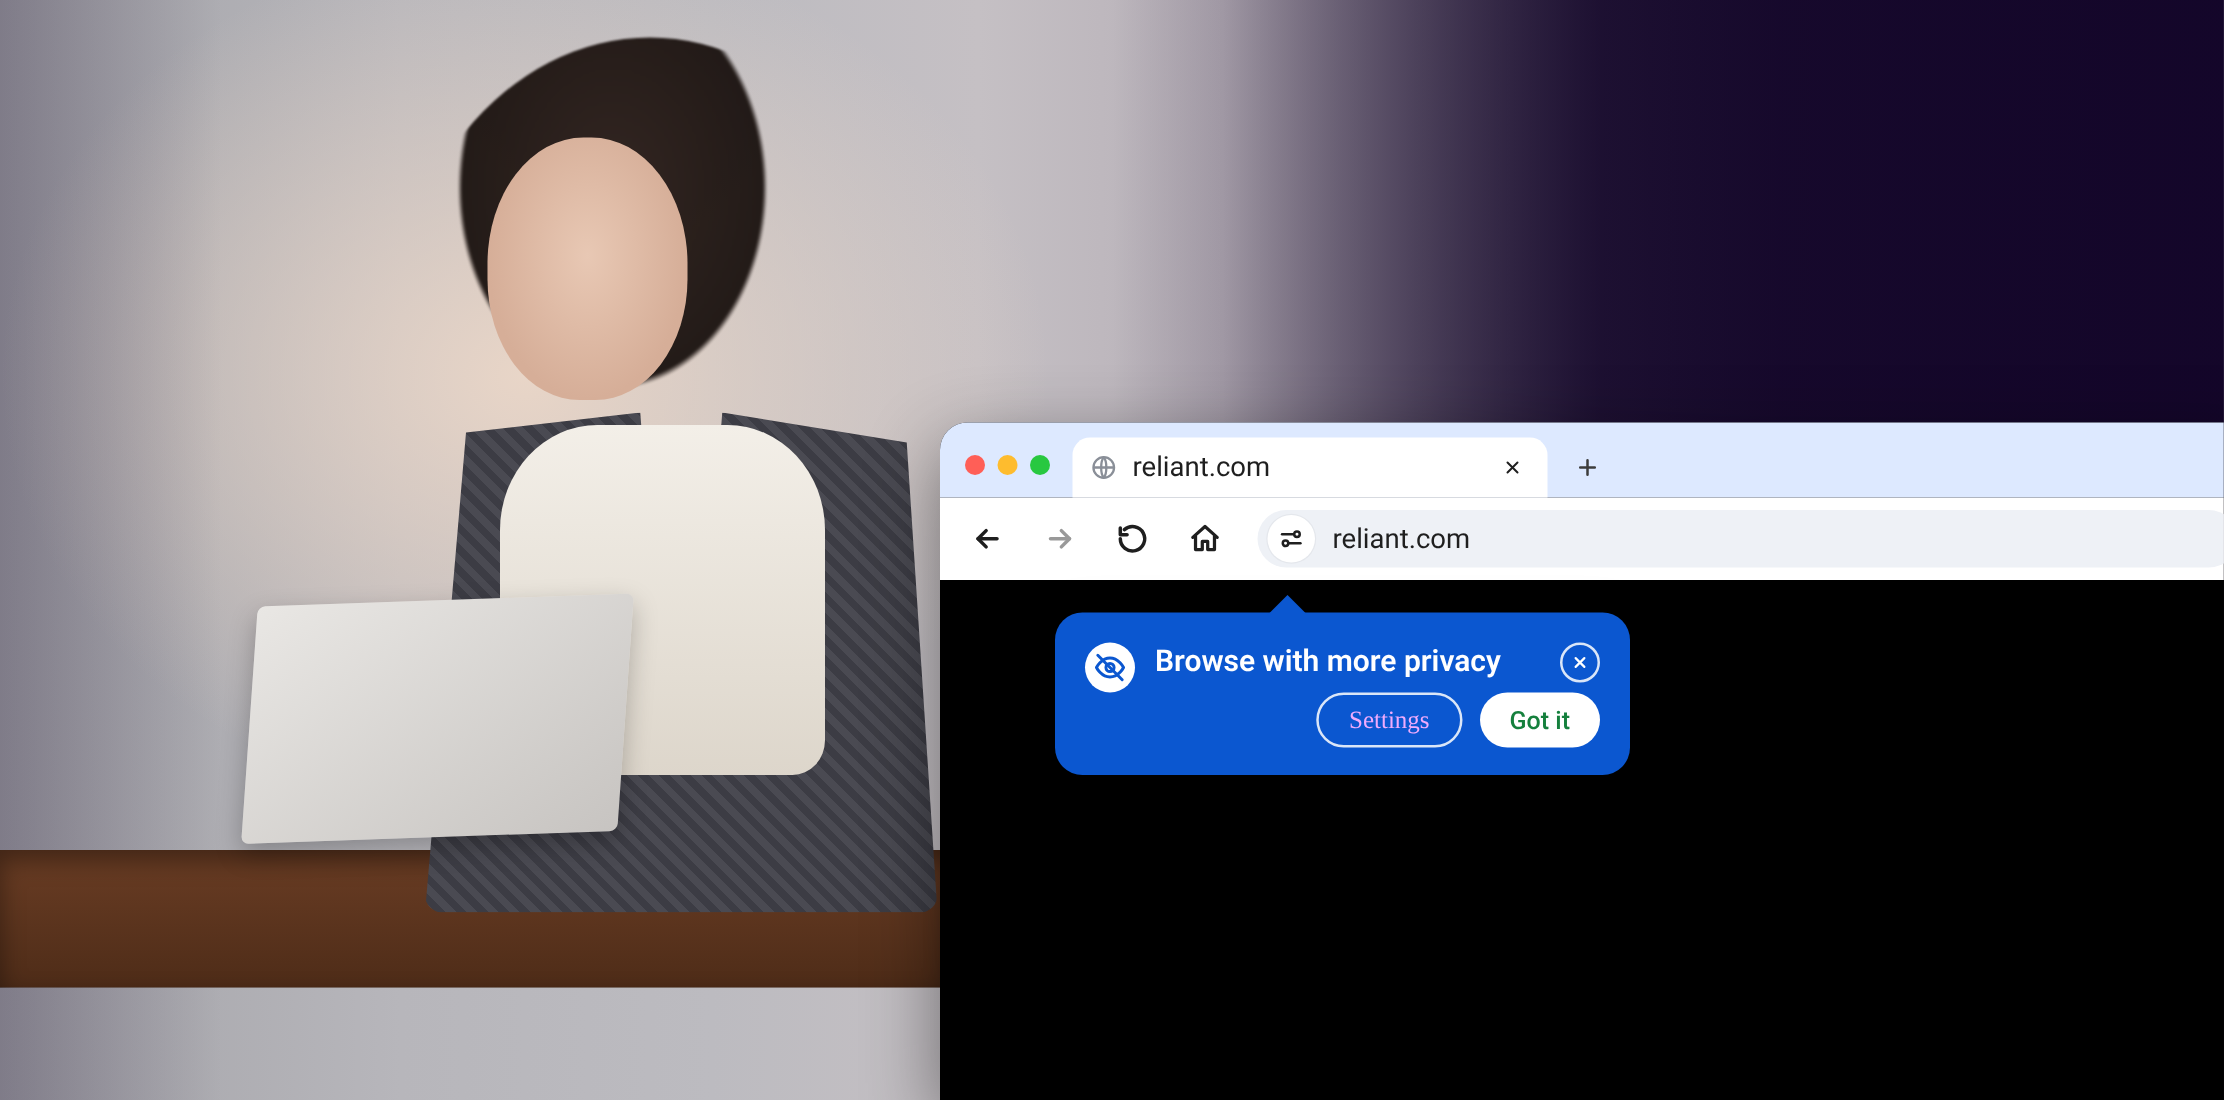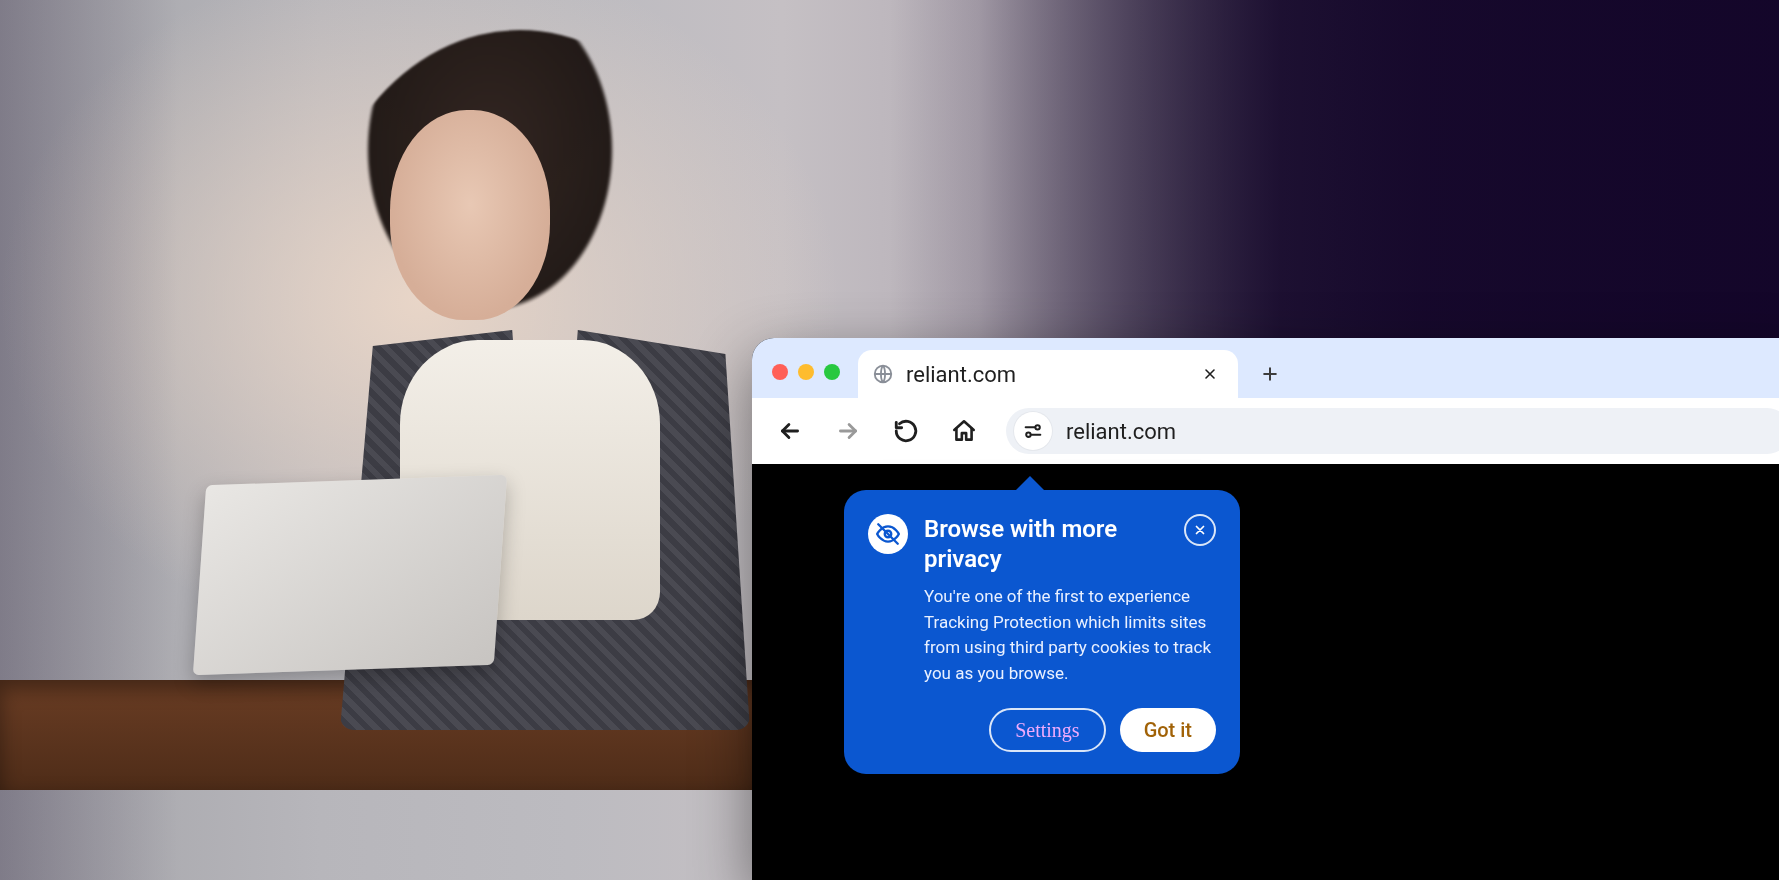--- a/index.html
+++ b/index.html
@@ -159,21 +159,21 @@
     position:absolute;
     left:0; right:0; top:126px; bottom:0;
     background:#000;
   }
 
   
   .callout-wrap {
     position:absolute;
     left: 92px;   
     top: 152px;
-    width: 396px;
+    width: 460px;
   }
   .callout-arrow {
     position:absolute;
     left: 170px; top:-14px;
     width: 0;height:0;
     border-left:16px solid transparent;
     border-right:16px solid transparent;
     border-bottom:16px solid #0b57d0;
   }
   .callout {
@@ -206,21 +206,21 @@
   }
   .callout-actions {
     display:flex; justify-content:flex-end; gap:14px;
   }
   .btn {
     height:44px; padding:0 24px; border-radius:22px;
     font-size:20px; display:flex;align-items:center;justify-content:center;
     cursor:pointer; user-select:none;
   }
   .btn.secondary { border:2px solid rgba(255,255,255,.85); color:#f0abfc; background:transparent;font-family:Liberation Serif, serif;}
-  .btn.primary { background:#fff; color:#a16207; font-weight:500;}
+  .btn.primary { background:#fff; color:#15803d; font-weight:500;}
 </style>
 </head>
 <body>
 
 <div class="stage">
 
   <div class="photo"></div>
   <div class="desk"></div>
   <div class="person-jacket"></div>
   <div class="person-shirt"></div>
@@ -311,21 +311,20 @@
               <path d="M3 3l18 18"></path>
             </svg>
           </span>
           <div class="callout-title">Browse with more privacy</div>
           <span class="callout-close">
             <svg viewBox="0 0 24 24" stroke="#fff" stroke-width="3" stroke-linecap="round">
               <path d="M6 6l12 12M18 6L6 18"></path>
             </svg>
           </span>
         </div>
-        <div class="callout-body">You're one of the first to experience Tracking Protection which limits sites from using third party cookies to track you as you browse.</div>
         <div class="callout-actions">
           <div class="btn secondary">Settings</div>
           <div class="btn primary">Got it</div>
         </div>
       </div>
     </div>
 
   </div>
 </div>
 

